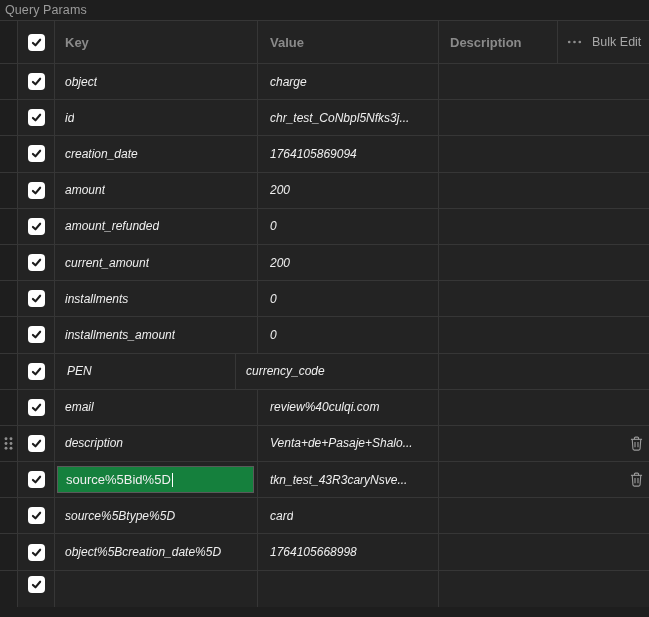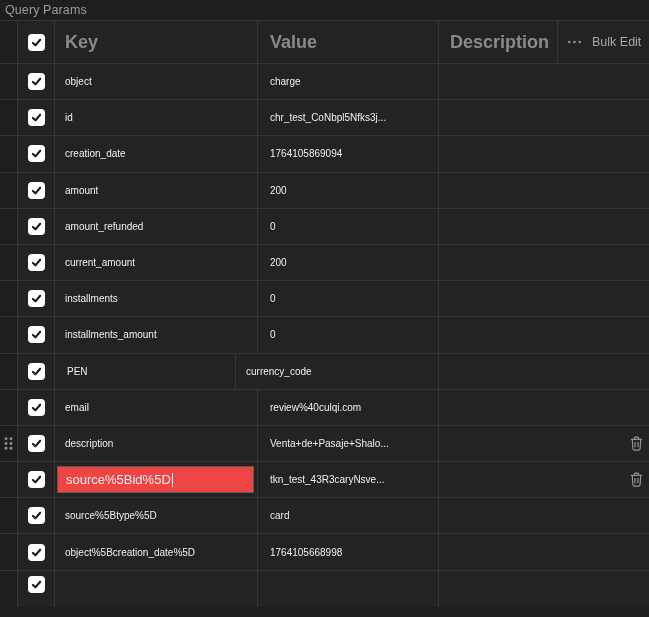--- a/index.html
+++ b/index.html
@@ -28,31 +28,31 @@
   .cell{
     box-sizing:border-box;display:flex;align-items:center;
     overflow:hidden;white-space:nowrap;
   }
   .c-check{width:37px;flex:0 0 37px;border-right:1px solid #363636;justify-content:center;}
   .c-key{width:203px;flex:0 0 203px;border-right:1px solid #363636;padding-left:10px;}
   .c-value{width:181px;flex:0 0 181px;border-right:1px solid #363636;padding-left:12px;}
   .c-desc{flex:1 1 auto;justify-content:flex-end;padding-right:4px;}
   .c-desc-h{width:119px;flex:0 0 119px;border-right:1px solid #363636;padding-left:11px;}
   .c-bulk{flex:1 1 auto;padding-left:9px;gap:10px;}
-  .hdr-text{font-size:18px;font-weight:bold;color:#8a8a8a;}
+  .hdr-text{font-size:13px;font-weight:bold;color:#8a8a8a;}
   .bulk-label{font-size:12.5px;color:#a8a8a8;cursor:pointer;}
-  .cell-text{font-size:10px;color:#efefef;overflow:hidden;text-overflow:ellipsis;}
+  .cell-text{font-size:12px;color:#efefef;overflow:hidden;text-overflow:ellipsis;font-style:italic;}
   .checkbox{
     width:17px;height:17px;background:#ffffff;border-radius:4px;
     display:flex;align-items:center;justify-content:center;cursor:pointer;flex:0 0 17px;
   }
   .input-box{
     display:flex;align-items:center;box-sizing:border-box;
     height:27px;width:197px;margin-left:-8px;padding-left:8px;
-    border:1px solid #5a5a5a;background:#ef4444;
+    border:1px solid #5a5a5a;background:#15803d;
   }
   .input-box span{font-size:13px;color:#efefef;}
   .caret{display:inline-block;width:1px;height:14px;background:#ffffff;margin-left:1px;
     animation:blink 1.1s steps(1) infinite;}
   @keyframes blink{0%,49%{opacity:1}50%,100%{opacity:0}}
   .trash-btn{display:flex;align-items:center;cursor:pointer;padding:2px;}
   .drag-handle{display:flex;cursor:grab;}
   .more{display:flex;align-items:center;cursor:pointer;}
   .row.partial{border-bottom:none;}
   .row.partial .c-check{align-items:flex-start;padding-top:5px;}

